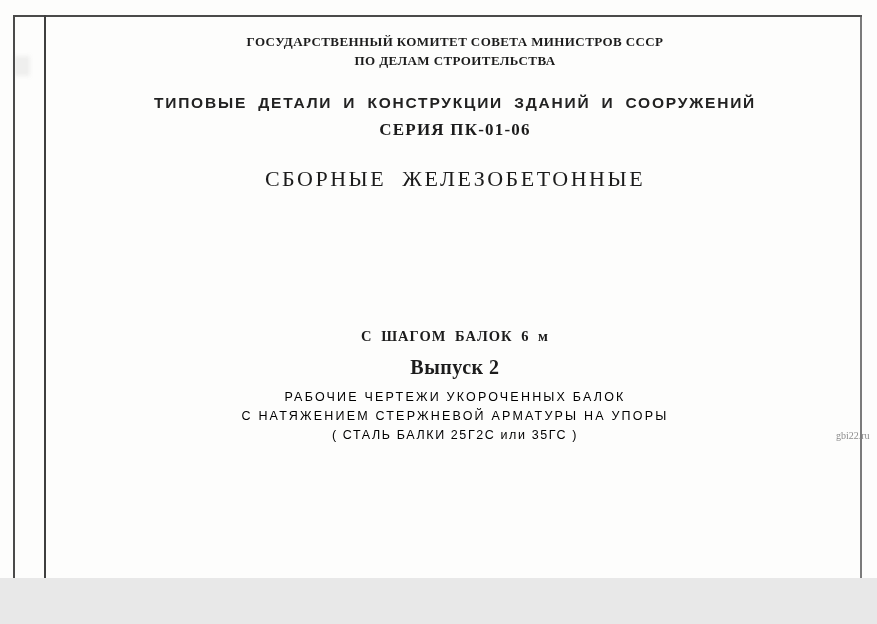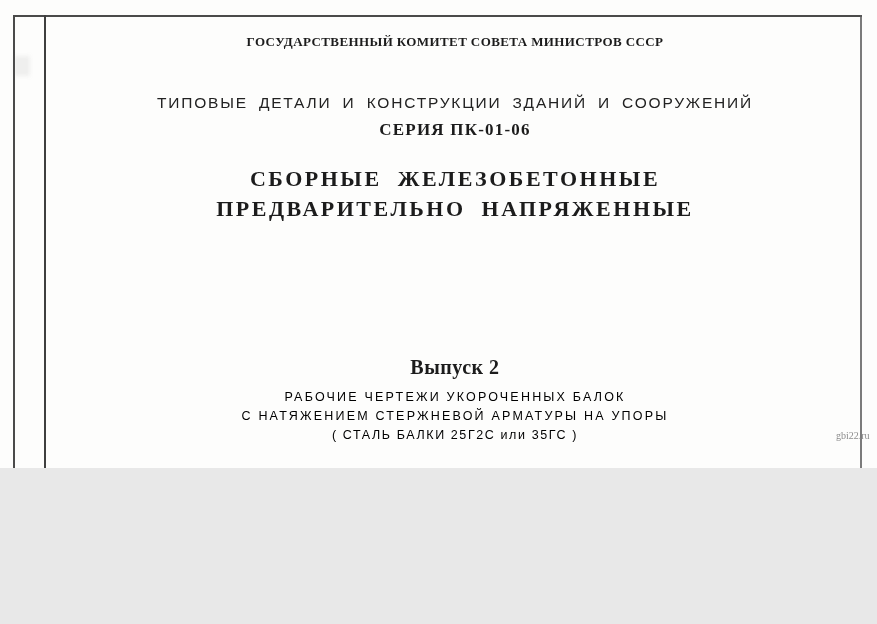--- a/index.html
+++ b/index.html
@@ -1,18 +1,18 @@
 <!DOCTYPE html>
 <html><head>
 <meta charset="utf-8">
 <style>
   html,body{margin:0;padding:0;background:#e8e8e8;}
   .page{
     position:relative;
-    width:877px;height:468px;
+    width:877px;height:578px;
     background:#fdfdfc;
     overflow:hidden;
     font-family:"Liberation Serif","DejaVu Serif",serif;
     color:#1c1c1c;
   }
   
   .line{position:absolute;background:#3c3c3c;}
   .border-top{left:13px;top:15px;width:849px;height:2px;background:#4a4a4a;}
   .border-left-outer{left:13px;top:15px;width:2px;height:590px;background:#4a4a4a;}
   .border-left-inner{left:44px;top:15px;width:2px;height:592px;background:#3f3f3f;}
@@ -20,24 +20,24 @@
   .border-bottom{left:13px;top:605px;width:600px;height:2px;background:#383838;}
   .border-bottom-faint{left:617px;top:606px;width:135px;height:0;border-top:1px dashed rgba(0,0,0,.3);background:none;}
   .smudge1{position:absolute;left:14px;top:56px;width:16px;height:20px;background:rgba(120,120,120,.10);filter:blur(2px);}
   .smudge2{position:absolute;left:0;top:588px;width:34px;height:36px;background:rgba(110,110,110,.08);filter:blur(3px);}
   
   .content{position:absolute;left:40px;top:0;width:830px;height:624px;text-align:center;}
   .abs{position:absolute;left:0;width:100%;}
   .committee{top:32px;font-weight:bold;font-size:13px;line-height:19px;letter-spacing:.4px;}
   .series-heading{
     top:94px;font-family:"Liberation Sans","DejaVu Sans",sans-serif;
-    font-size:15.5px;letter-spacing:1.8px;word-spacing:5px;color:#222;
+    font-size:15.5px;letter-spacing:1.8px;word-spacing:5px;color:#222;font-weight:bold;
   }
   .series-number{top:120px;font-weight:bold;font-size:17px;letter-spacing:1.2px;}
-  .main-title{top:164px;font-weight:bold;font-size:22px;line-height:30px;letter-spacing:2.5px;word-spacing:8px;}
+  .main-title{top:164px;font-weight:normal;font-size:22px;line-height:30px;letter-spacing:2.5px;word-spacing:8px;}
   .casting-note{top:269px;font-weight:bold;font-size:13px;letter-spacing:.6px;word-spacing:4px;}
   .application1{top:304px;font-weight:bold;font-size:14.5px;letter-spacing:.5px;word-spacing:7px;}
   .application2{top:328px;font-weight:bold;font-size:14.5px;letter-spacing:1px;word-spacing:4px;}
   .issue-label{top:356px;font-weight:bold;font-size:20px;letter-spacing:.5px;}
   .issue-desc{font-family:"Liberation Sans","DejaVu Sans",sans-serif;font-size:12.5px;letter-spacing:2.2px;color:#000000;}
   .desc1{top:390px;}
   .desc2{top:409px;}
   .desc3{top:428px;letter-spacing:1.6px;}
   .city-year{top:594px;font-weight:bold;font-size:10px;letter-spacing:1.5px;word-spacing:18px;}
   
@@ -68,32 +68,33 @@
   <div class="line border-right"></div>
   <div class="line border-bottom"></div>
   <div class="line border-bottom-faint"></div>
   <div class="smudge1"></div>
   <div class="smudge2"></div>
 
   <div class="content">
 
     <div class="abs committee">
       <div>ГОСУДАРСТВЕННЫЙ КОМИТЕТ СОВЕТА МИНИСТРОВ СССР</div>
+      <div>ПО ДЕЛАМ СТРОИТЕЛЬСТВА</div>
     </div>
 
     <div class="abs series-heading">ТИПОВЫЕ ДЕТАЛИ И КОНСТРУКЦИИ ЗДАНИЙ И СООРУЖЕНИЙ</div>
 
     <div class="abs series-number">СЕРИЯ ПК-01-06</div>
 
     <div class="abs main-title">
       <div>СБОРНЫЕ ЖЕЛЕЗОБЕТОННЫЕ</div>
-      <div>ПРЕДВАРИТЕЛЬНО НАПРЯЖЕННЫЕ</div>
     </div>
 
 
+    <div class="abs application2">С ШАГОМ БАЛОК 6 м</div>
 
     <div class="abs issue-label">Выпуск 2</div>
 
     <div class="abs issue-desc desc1">РАБОЧИЕ ЧЕРТЕЖИ УКОРОЧЕННЫХ БАЛОК</div>
     <div class="abs issue-desc desc2">С НАТЯЖЕНИЕМ СТЕРЖНЕВОЙ АРМАТУРЫ НА УПОРЫ</div>
     <div class="abs issue-desc desc3">( СТАЛЬ БАЛКИ 25Г2С или 35ГС )</div>
 
     <div class="abs city-year">МОСКВА 1962</div>
   </div>
 

